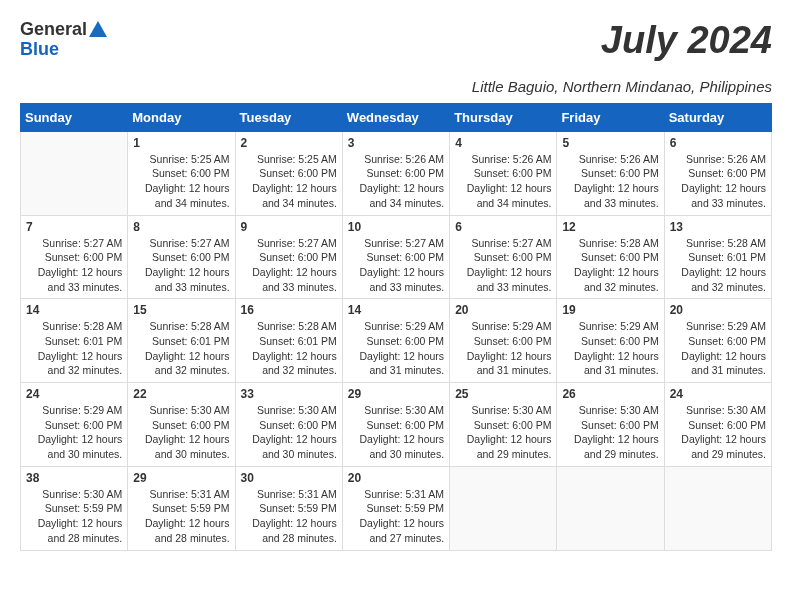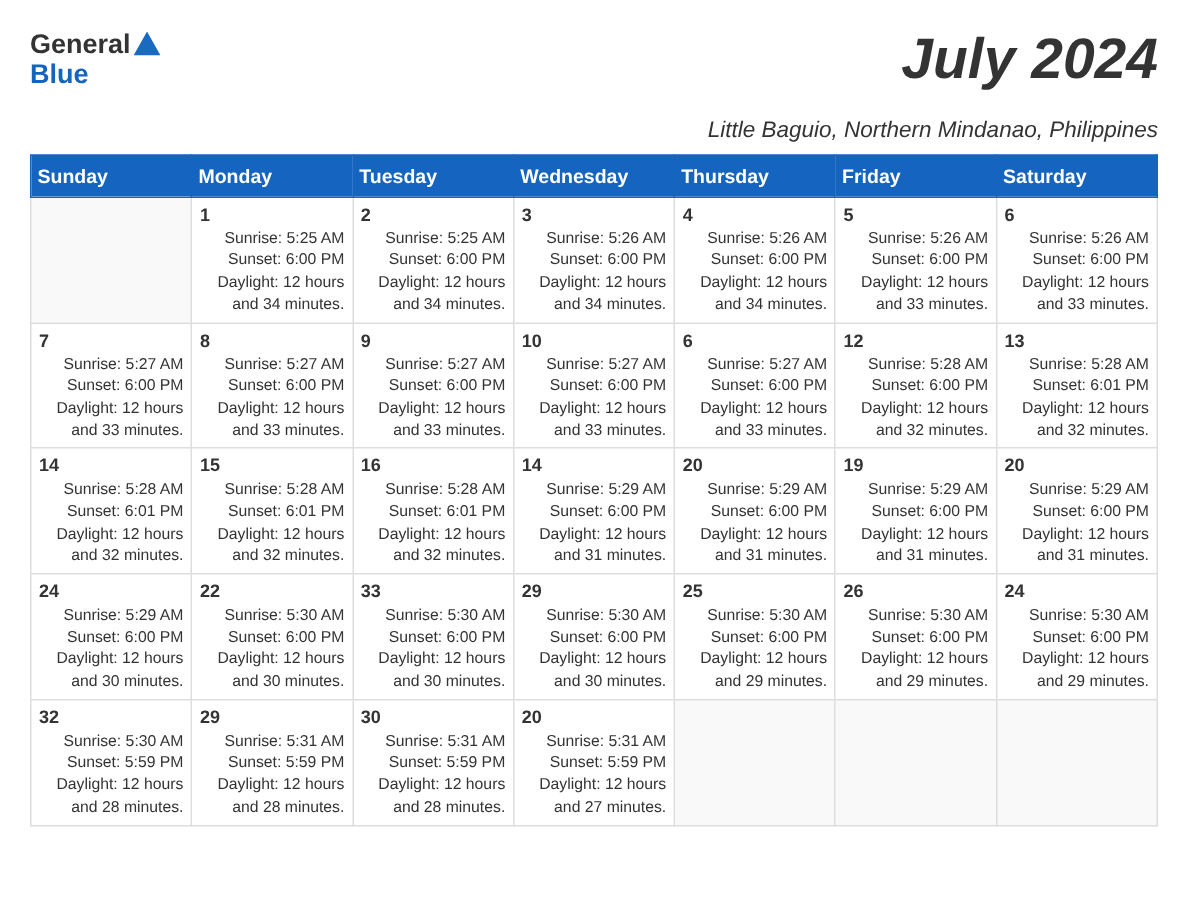--- a/index.html
+++ b/index.html
@@ -320,21 +320,21 @@
         <td>
           <span class="day-number">24</span>
           <div class="day-info" style="white-space: pre-line;">Sunrise: 5:30 AM
 Sunset: 6:00 PM
 Daylight: 12 hours
 and 29 minutes.</div>
         </td>
       </tr>
       <tr>
         <td>
-          <span class="day-number">32</span>
+          <span class="day-number">38</span>
           <div class="day-info" style="white-space: pre-line;">Sunrise: 5:30 AM
 Sunset: 5:59 PM
 Daylight: 12 hours
 and 28 minutes.</div>
         </td>
         <td>
           <span class="day-number">29</span>
           <div class="day-info" style="white-space: pre-line;">Sunrise: 5:31 AM
 Sunset: 5:59 PM
 Daylight: 12 hours

